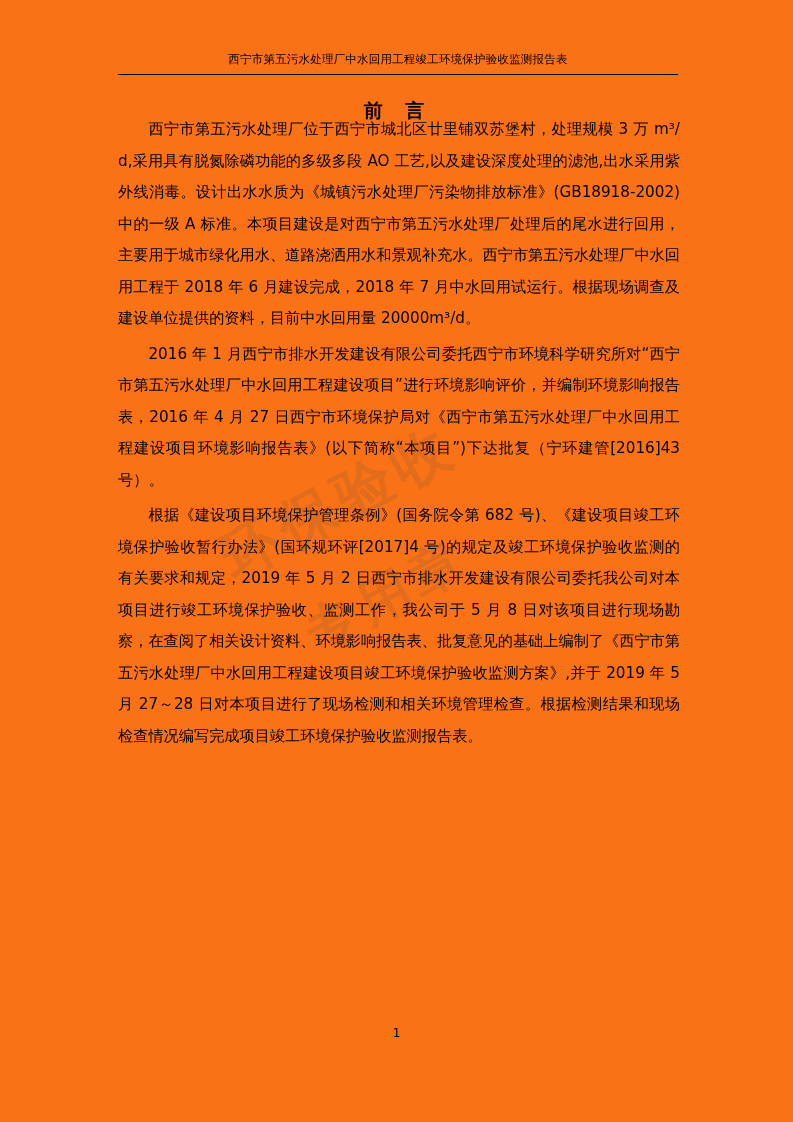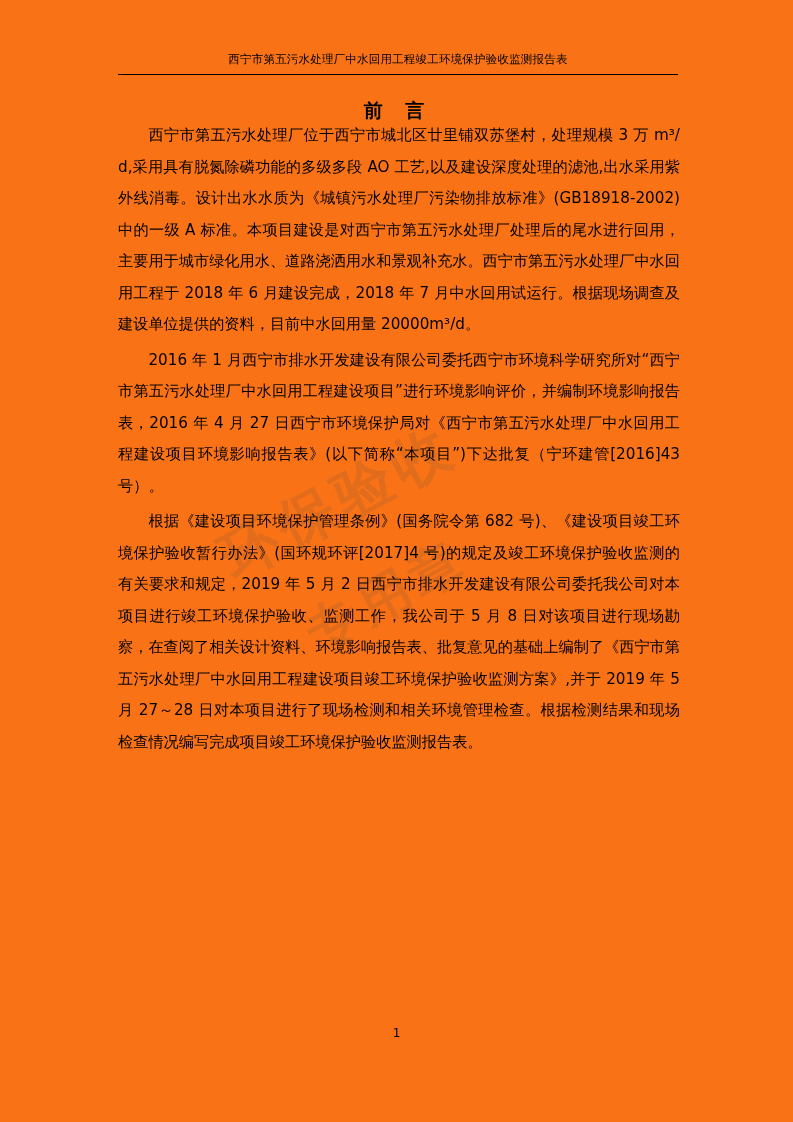--- a/index.html
+++ b/index.html
@@ -45,21 +45,21 @@
     width: 560px;
     text-align: center;
     font-family: "DejaVu Sans", "Liberation Sans", sans-serif;
     font-weight: bold;
     font-size: 19px;
     letter-spacing: 8px;
   }
   
   .body-block {
     position: absolute;
-    top: 120px;
+    top: 114px;
     left: 118px;
     width: 562px;
   }
   .para {
     font-family: "DejaVu Sans", "Liberation Sans", sans-serif;
     font-size: 15.2px;
     line-height: 31.5px;
     text-align: justify;
     text-justify: inter-ideograph;
     text-indent: 2em;

